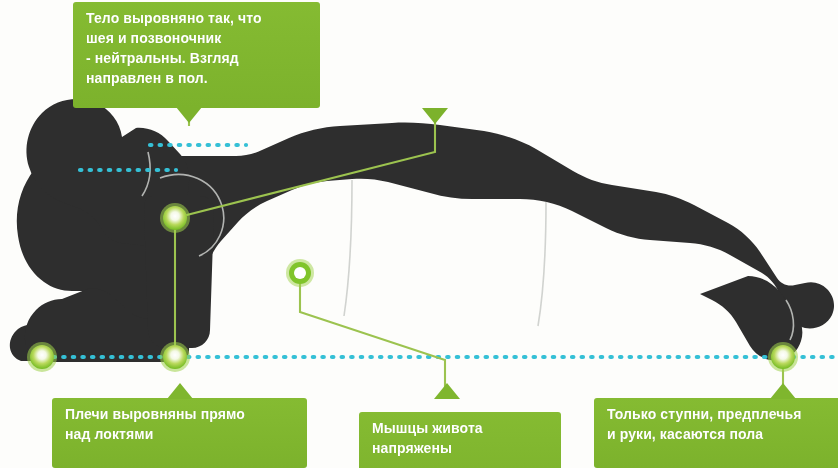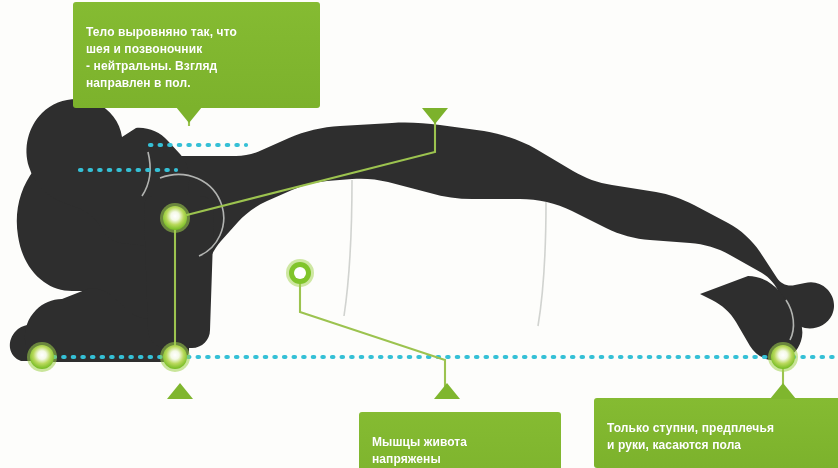--- a/index.html
+++ b/index.html
@@ -20,26 +20,26 @@
     left: 0;
     top: 0;
     width: 838px;
     height: 468px;
   }
   .callout {
     position: absolute;
     background: #7fb62e;
     color: #ffffff;
     font-family: "Liberation Sans", sans-serif;
-    font-size: 12px;
+    font-size: 14px;
     font-weight: bold;
     line-height: 1.42;
     letter-spacing: 0.1px;
     box-sizing: border-box;
-    padding: 22px 11px 8px 13px;
+    padding: 7px 11px 8px 13px;
     border-radius: 3px;
     white-space: pre-line;
     text-shadow: 0 0 1px rgba(0,0,0,0.07);
   }
   .callout.grad {
     background: linear-gradient(180deg, #85bb32 0%, #7cb22c 100%);
   }
   
   .tail {
     position: absolute;
@@ -268,20 +268,22 @@
   </svg>
 
   <div class="callout grad" id="c1">Тело выровняно так, что
 шея и позвоночник
 - нейтральны. Взгляд
 направлен в пол.</div>
   <div class="tail down" id="c1t"></div>
 
   <div class="tail down" id="c2t"></div>
 
+  <div class="callout grad" id="c3">Плечи выровняны прямо
+над локтями</div>
   <div class="tail up" id="c3t"></div>
 
   <div class="callout grad" id="c4">Мышцы живота
 напряжены</div>
   <div class="tail up" id="c4t"></div>
 
   <div class="callout grad" id="c5">Только ступни, предплечья
 и руки, касаются пола</div>
   <div class="tail up" id="c5t"></div>
 

